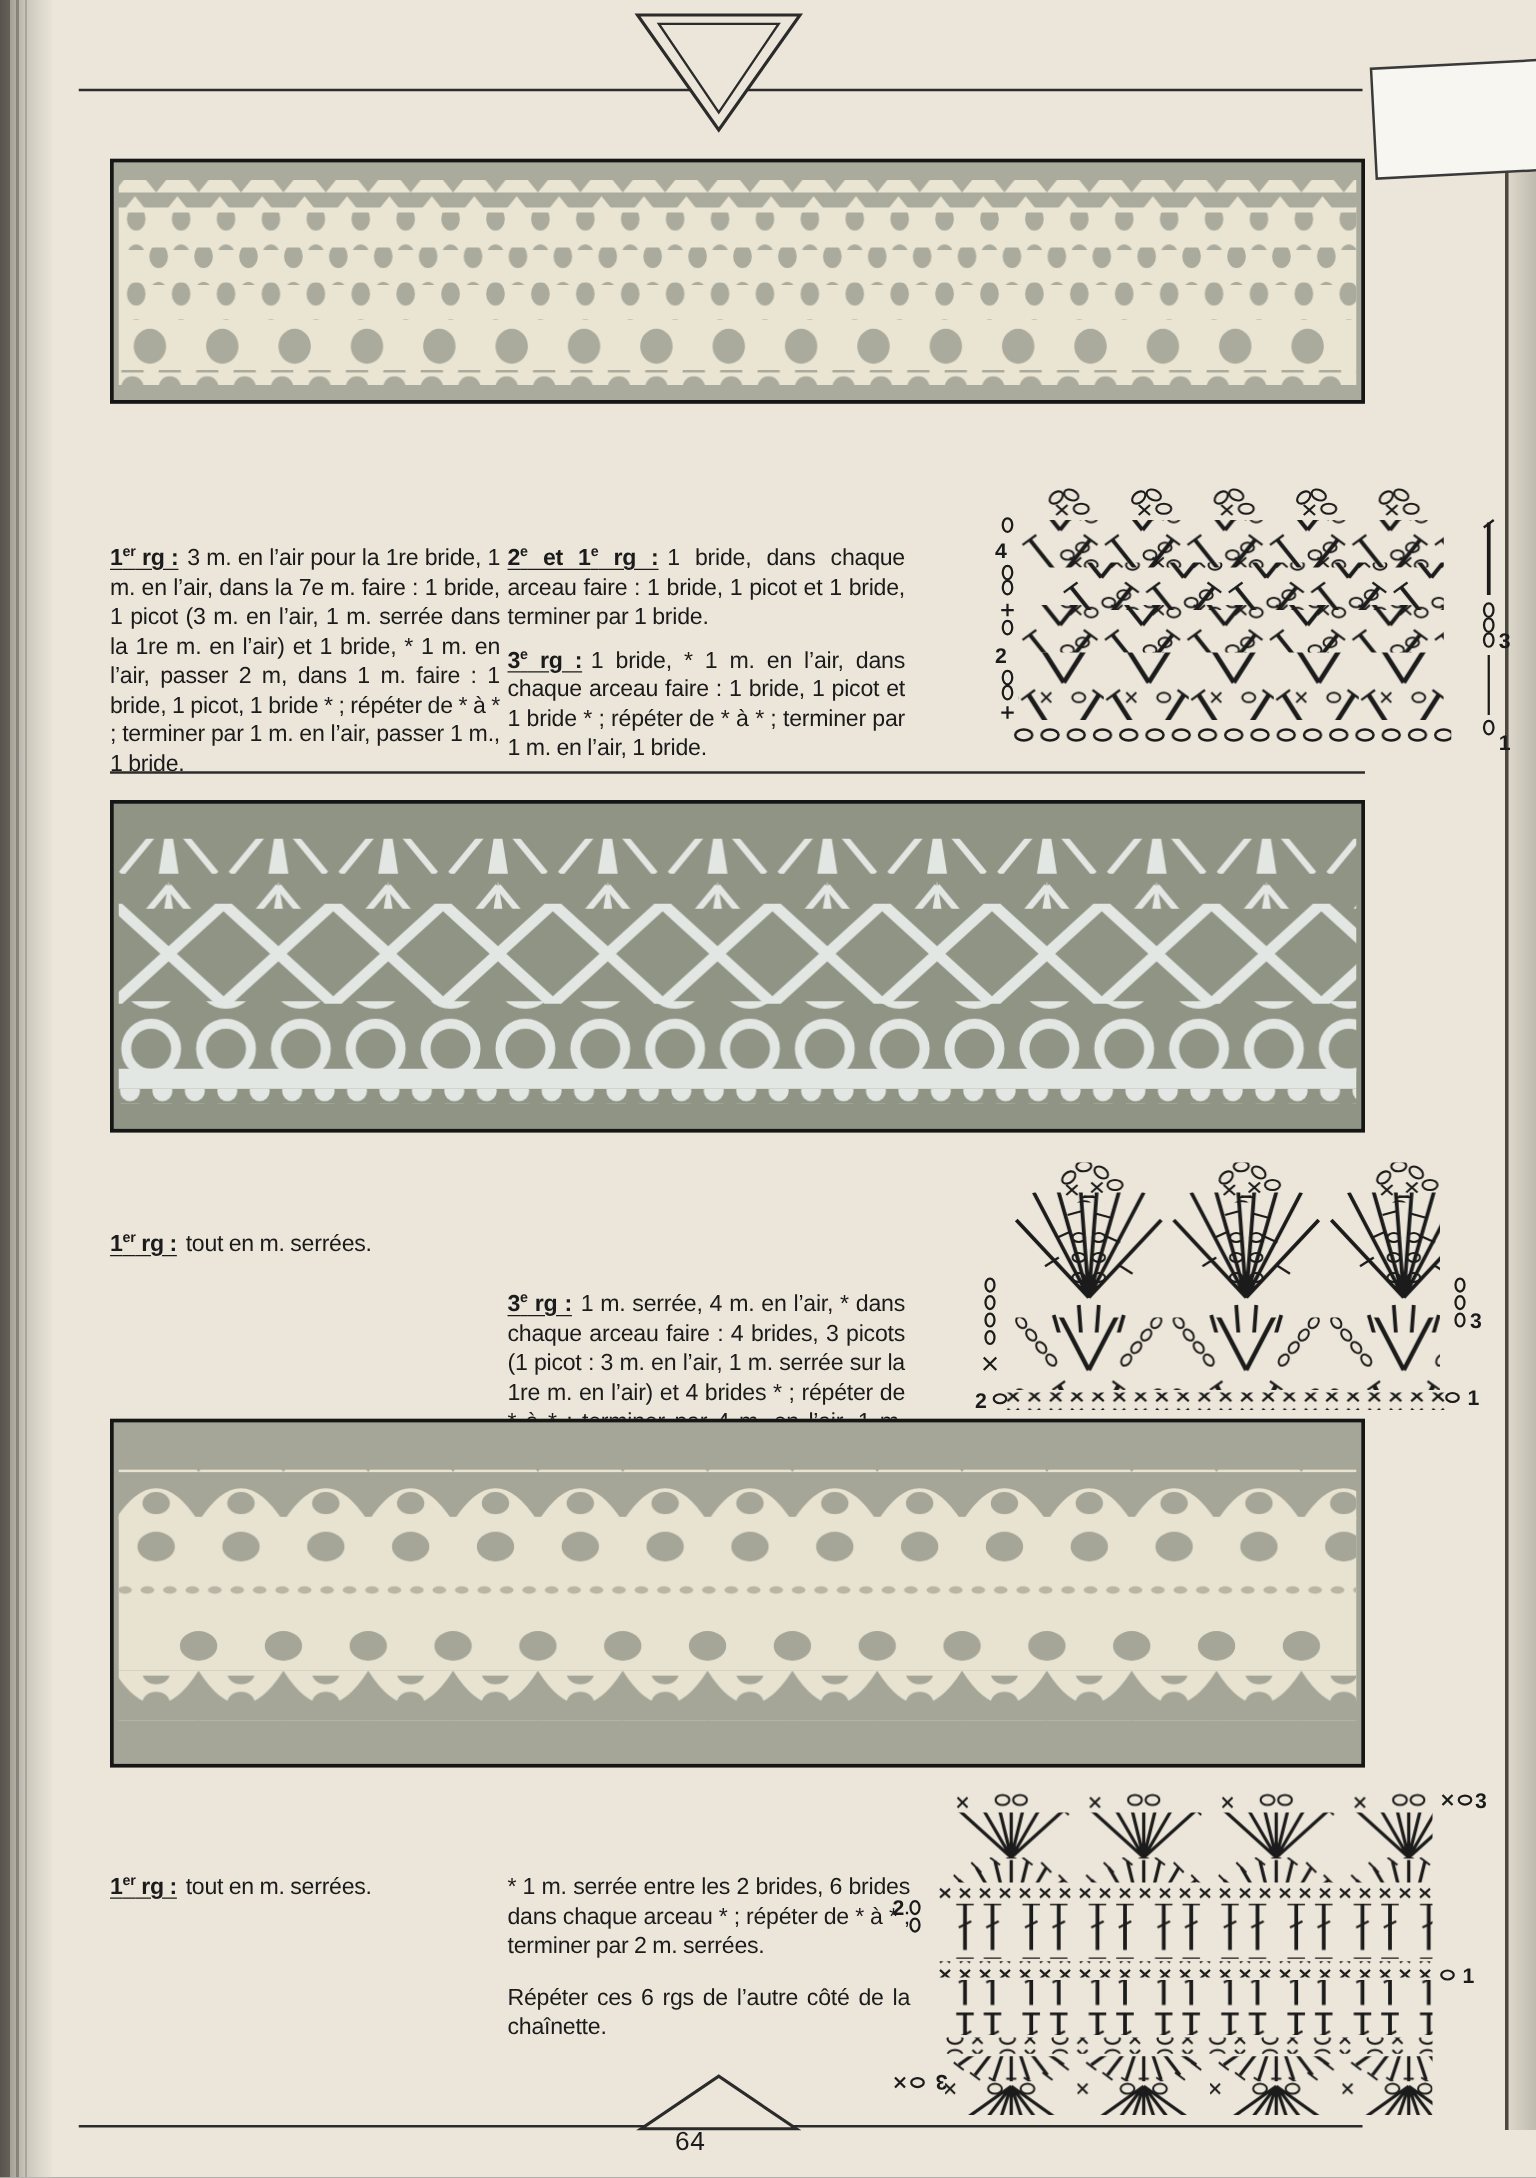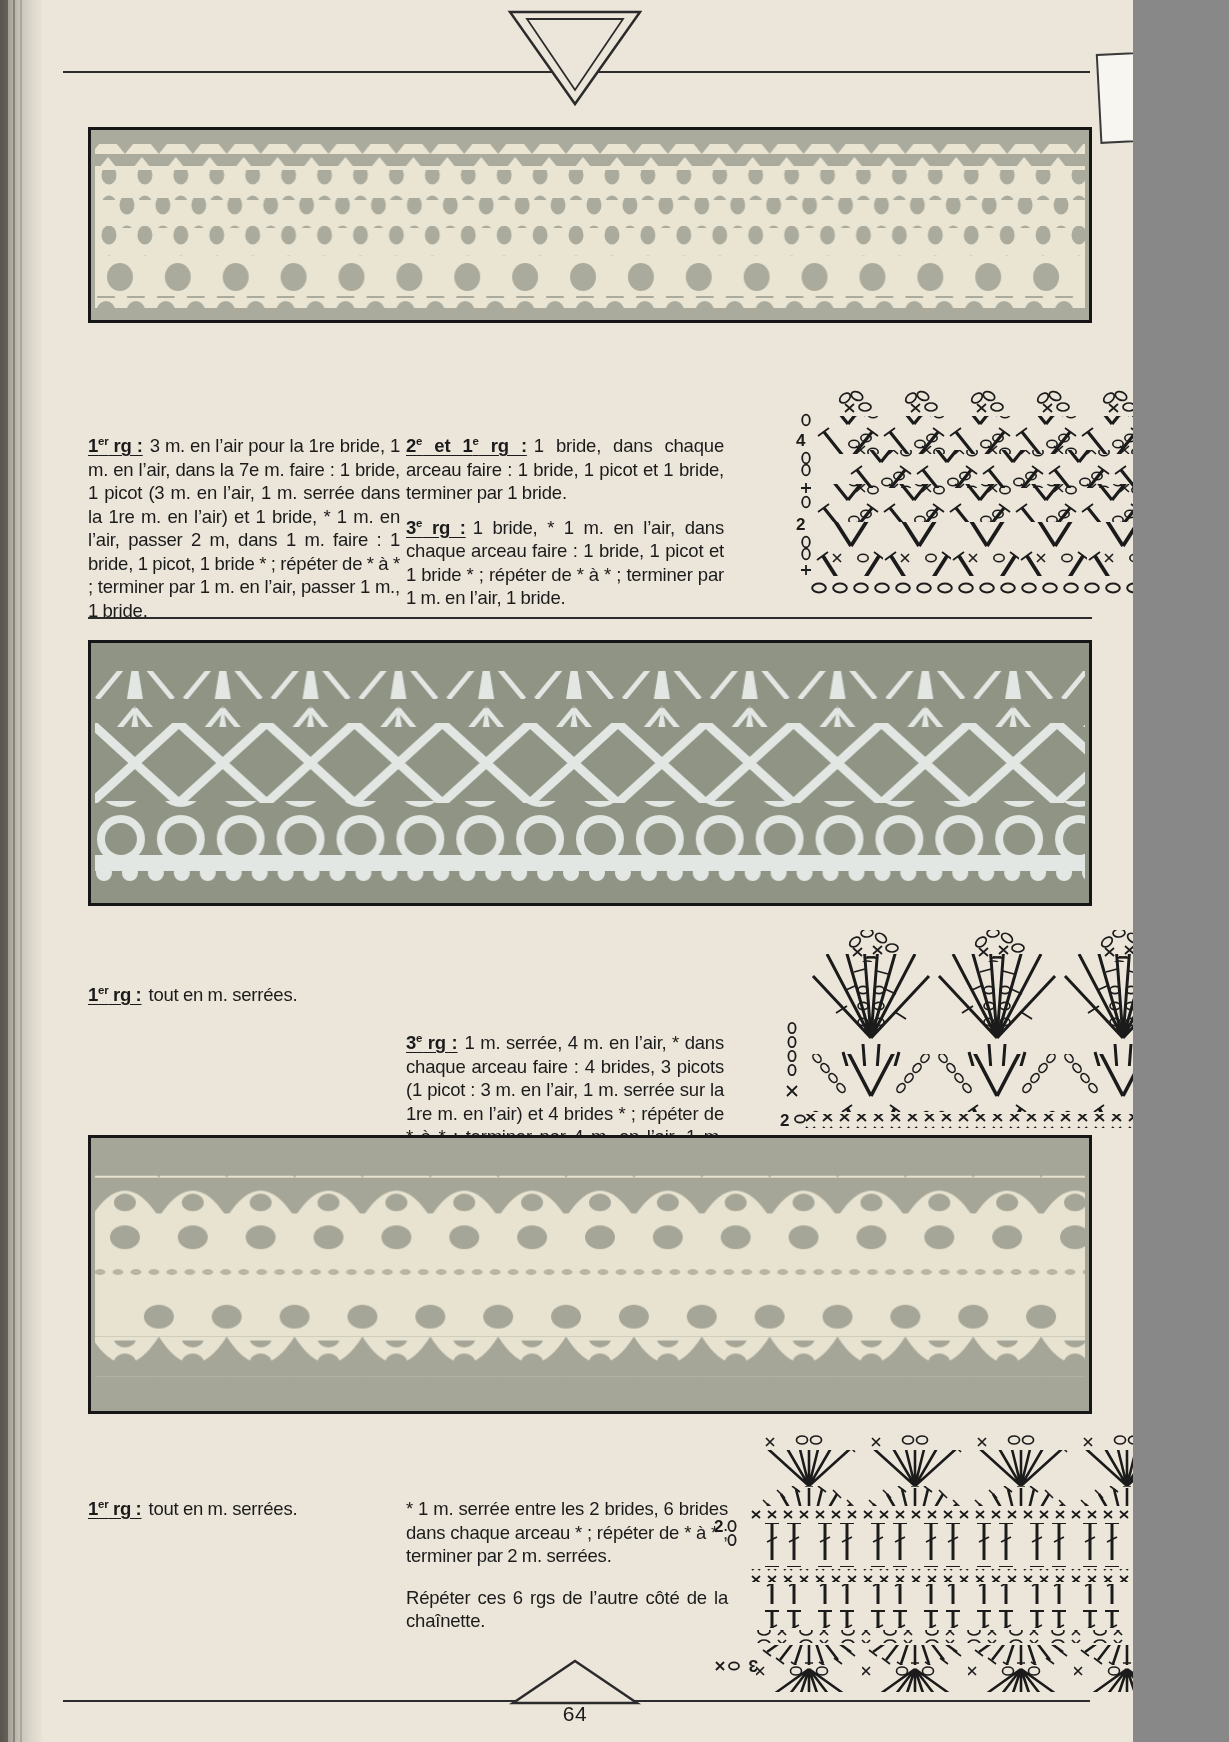--- a/index.html
+++ b/index.html
@@ -1,16 +1,16 @@
 <!DOCTYPE html>
 <html><head>
 <meta charset="utf-8">
 <style>
   html,body{margin:0;padding:0;background:#888;}
-  .page{position:relative;width:1133px;height:1742px;background:#ece6da;
+  .page{position:relative;width:1229px;height:1742px;background:#ece6da;
         font-family:"Liberation Sans",sans-serif;color:#1b1b1b;overflow:hidden;}
   .spine{position:absolute;left:0;top:0;width:42px;height:100%;
     background-image:
       linear-gradient(90deg, rgba(50,46,40,.55) 6px, rgba(50,46,40,.55) 8px, transparent 8px),
       linear-gradient(90deg, transparent 13px, rgba(60,55,48,.38) 13px, rgba(60,55,48,.38) 15px, transparent 15px),
       linear-gradient(90deg, transparent 20px, rgba(60,55,48,.22) 20px, rgba(60,55,48,.22) 22px, transparent 22px),
       linear-gradient(90deg,#86827a 0,#aba69c 10px,#c9c4b9 20px,#ddd8cc 32px,#e9e3d7 42px);}
   .edge-line{position:absolute;left:1204px;top:84px;width:3px;height:1620px;background:#4c473f;}
   .edge-shade{position:absolute;left:1207px;top:84px;width:22px;height:1620px;
     background:linear-gradient(90deg,#ddd7cb,#bfbaae);}
@@ -20,21 +20,21 @@
   .tri{position:absolute;}
   .photo{position:absolute;left:88px;width:1004px;border:3px solid #161616;box-sizing:border-box;}
   .photo svg{position:absolute;left:0;top:0;width:100%;height:100%;}
   .col{position:absolute;width:312px;}
   .para{text-align:justify;font-size:18.5px;line-height:23.5px;letter-spacing:-0.2px;
         word-spacing:-0.5px;margin:0 0 11px 0;}
   .rg{font-weight:bold;text-decoration:underline;text-underline-offset:3px;margin-right:7px;white-space:nowrap;}
   .rg sup{font-size:0.62em;line-height:0;}
   .diag{position:absolute;}
   .diag text{font-family:"Liberation Sans",sans-serif;font-weight:bold;font-size:17px;fill:#1b1b1b;}
-  .pagenum{position:absolute;left:540px;top:1702px;width:70px;text-align:center;
+  .pagenum{position:absolute;left:540px;top:1702px;width:70px;text-align:left;
            font-size:21px;letter-spacing:0.5px;}
 </style>
 </head>
 <body>
 
 <div class="page">
 
   <div class="spine"></div>
   <div class="edge-line"></div>
   <div class="edge-shade"></div>

